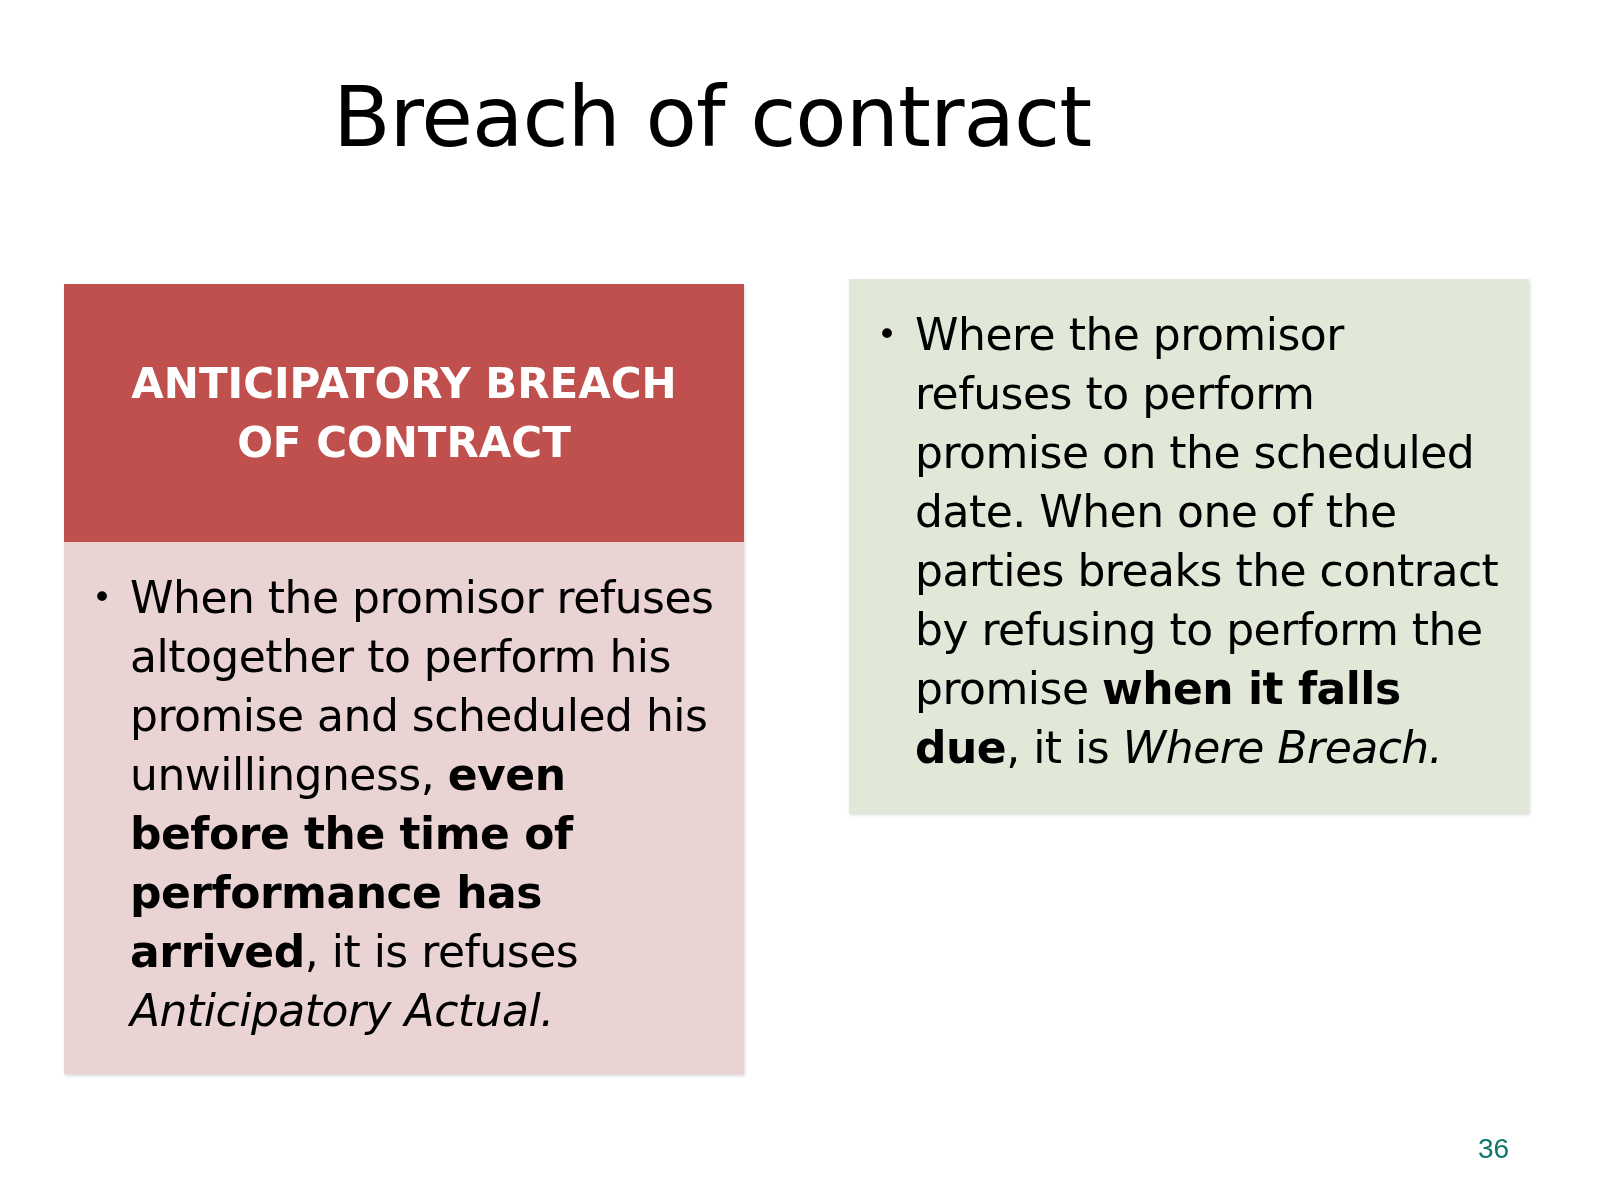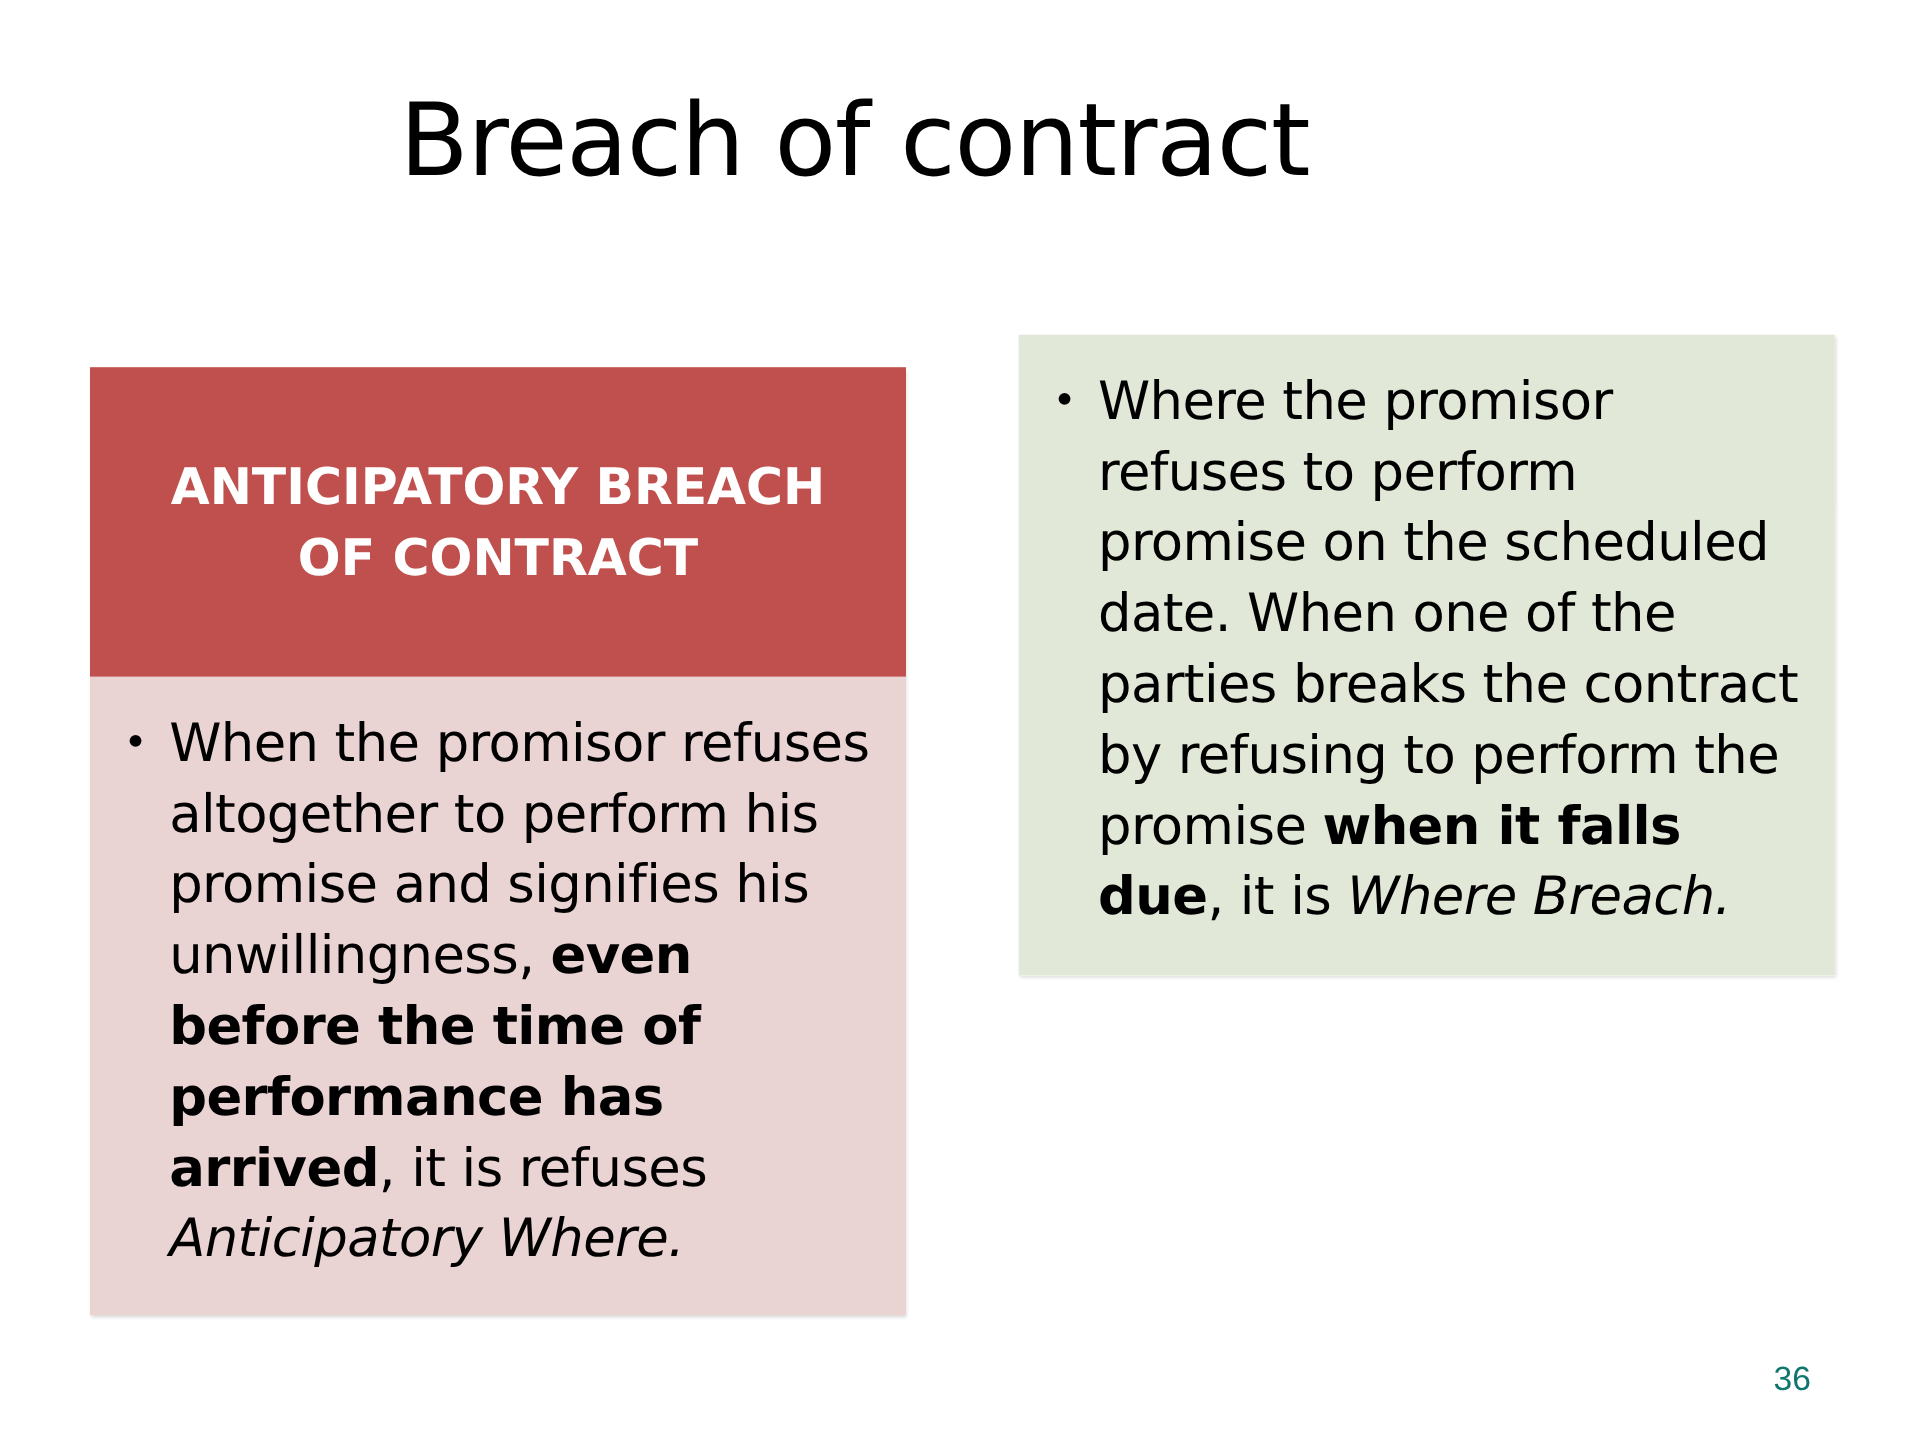--- a/index.html
+++ b/index.html
@@ -1,21 +1,21 @@
 <!DOCTYPE html>
 <html><head>
 <meta charset="utf-8">
 <style>
   html, body { margin: 0; padding: 0; }
   body { width: 1600px; height: 1200px; background: #ffffff; position: relative; overflow: hidden;
          font-family: "DejaVu Sans", "Liberation Sans", sans-serif; }
   .title { position: absolute; left: 0; top: 68px; width: 1424px; text-align: center;
            font-size: 84px; color: #000; letter-spacing: -1px; }
   .panel { position: absolute; width: 680px; box-shadow: 1px 2px 3px rgba(0,0,0,0.15); }
-  .panel-left { left: 75px; top: 284px; margin-top: 22px; }
+  .panel-left { left: 64px; top: 284px; }
   .panel-right { left: 849px; top: 279px; }
   .head { display: flex; align-items: center; justify-content: center; text-align: center;
           color: #fff; font-weight: bold; font-size: 42px; line-height: 59px; padding: 0 30px; box-sizing: border-box; }
   .panel-left .head { background: #c0504d; height: 258px; }
   .panel-right .head { background: #9bbb59; height: 255px; }
   .body { box-sizing: border-box; padding: 26px 30px 20px 28px; font-size: 44px; line-height: 59px; color: #000; }
   .panel-left .body { background: #ead3d3; height: 532px; }
   .panel-right .body { background: #e1e8d8; height: 534px; }
   .bullet-row { display: flex; }
   .bullet { width: 38px; flex: 0 0 38px; font-size: 34px; }
@@ -26,21 +26,21 @@
 </head>
 <body>
 
 <div class="title">Breach of contract</div>
 
 <div class="panel panel-left">
   <div class="head">ANTICIPATORY BREACH OF CONTRACT</div>
   <div class="body">
     <div class="bullet-row">
       <span class="bullet">•</span>
-      <span class="text"><span>When the promisor refuses altogether to perform his promise and signifies his unwillingness, </span><b>even before the time of performance has arrived</b><span>, it is refuses </span><i>Anticipatory Where.</i></span>
+      <span class="text"><span>When the promisor refuses altogether to perform his promise and scheduled his unwillingness, </span><b>even before the time of performance has arrived</b><span>, it is refuses </span><i>Anticipatory Actual.</i></span>
     </div>
   </div>
 </div>
 
 <div class="panel panel-right">
   <div class="body">
     <div class="bullet-row">
       <span class="bullet">•</span>
       <span class="text"><span>Where the promisor refuses to perform promise on the scheduled date. When one of the parties breaks the contract by refusing to perform the promise </span><b>when it falls due</b><span>, it is </span><i>Where Breach.</i></span>
     </div>

